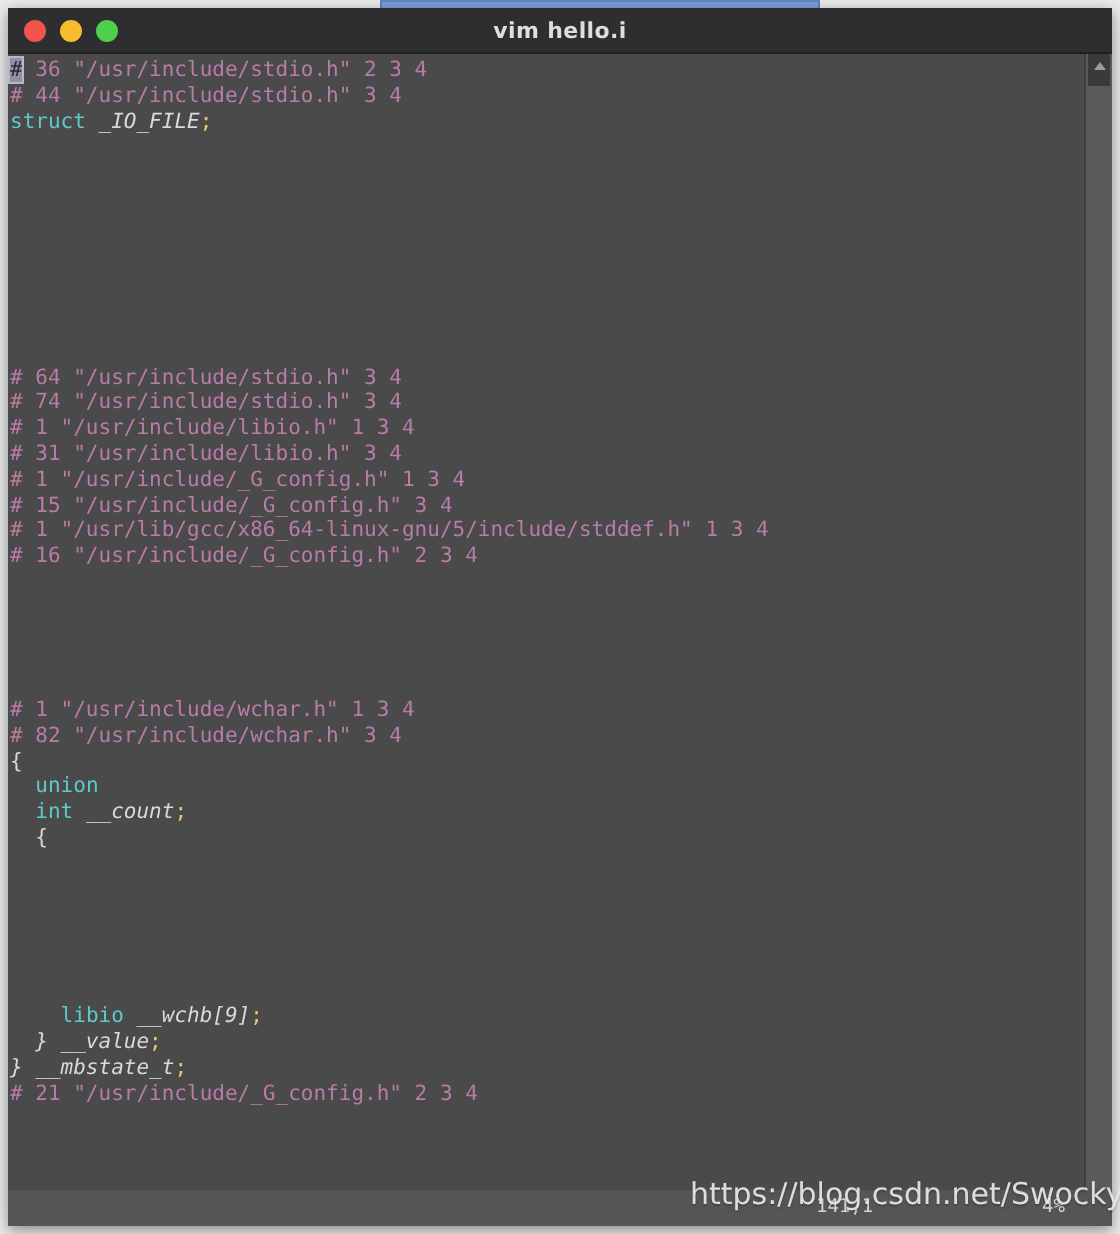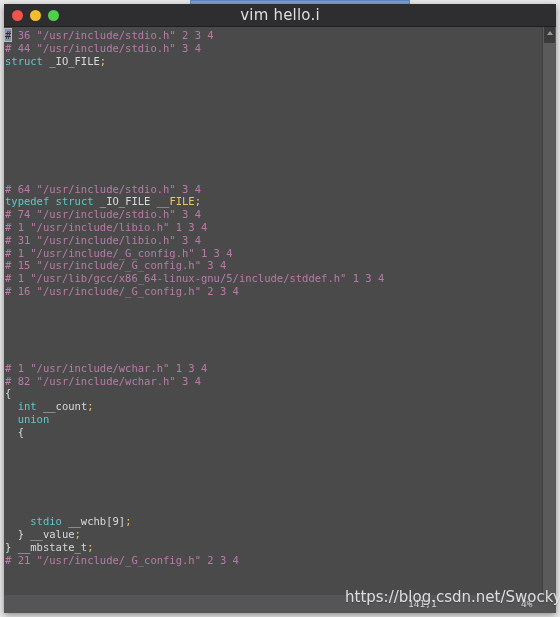--- a/index.html
+++ b/index.html
@@ -26,37 +26,37 @@
     border-bottom:1px solid #202022;
   }
   .lights{display:flex;gap:7px;padding-left:8px;align-items:center;}
   .light{width:11px;height:11px;border-radius:50%;}
   .l-close{background:#f0544a;}
   .l-min{background:#f5bd2e;}
   .l-max{background:#4ed04a;}
   .wtitle{
     position:absolute;left:0;right:0;text-align:center;
     font-family:"DejaVu Sans","Liberation Sans",sans-serif;
-    font-size:15px;font-weight:normal;color:#dedede;
+    font-size:11px;font-weight:bold;color:#dedede;
     letter-spacing:.2px;pointer-events:none;
   }
   .body-area{flex:1 1 auto;position:relative;display:flex;min-height:0;}
   .editor{
     flex:1 1 auto;background:#4a4a4a;position:relative;
     padding:2px 0 0 0;overflow:hidden;
   }
   .line{
     height:12.8px;line-height:12.8px;font-size:10.5px;
     white-space:pre;color:#d4d4d4;padding-left:1px;
     letter-spacing:0px;
   }
   .pp{color:#b97ba8;}
   .pphash{color:#b97ba8;}
   .kw{color:#5fc9c9;}
-  .id{color:#d9d9d9;}
+  .id{color:#d9d9d9;font-style:italic;}
   .yel{color:#e8c76a;}
   .punc{color:#d9d9d9;}
   .semi{color:#e8c76a;}
   .cursor{
     background:#8f8fa8;color:#2b2b2b;
     outline:1px solid #b7b7c8;
   }
   .scrollbar{
     flex:0 0 13px;width:13px;background:#5a5a5a;
     position:relative;border-left:1px solid #3f3f3f;
@@ -116,46 +116,45 @@
         <div class="line">&nbsp;</div>
         <div class="line">&nbsp;</div>
         <div class="line">&nbsp;</div>
         <div class="line">&nbsp;</div>
         <div class="line">&nbsp;</div>
         <div class="line">&nbsp;</div>
         <div class="line">&nbsp;</div>
         <div class="line">&nbsp;</div>
         <div class="line">&nbsp;</div>
         <div class="line"><span class="pphash">#</span><span class="pp"> 64 "/usr/include/stdio.h" 3 4</span></div>
-        <div class="line"><span class="kw">typedef</span><span class="id"> </span><span class="kw">struct</span><span class="id"> _IO_FILE </span><span class="yel">__FILE</span><span class="semi">;</span></div>
         <div class="line"><span class="pphash">#</span><span class="pp"> 74 "/usr/include/stdio.h" 3 4</span></div>
         <div class="line"><span class="pphash">#</span><span class="pp"> 1 "/usr/include/libio.h" 1 3 4</span></div>
         <div class="line"><span class="pphash">#</span><span class="pp"> 31 "/usr/include/libio.h" 3 4</span></div>
         <div class="line"><span class="pphash">#</span><span class="pp"> 1 "/usr/include/_G_config.h" 1 3 4</span></div>
         <div class="line"><span class="pphash">#</span><span class="pp"> 15 "/usr/include/_G_config.h" 3 4</span></div>
         <div class="line"><span class="pphash">#</span><span class="pp"> 1 "/usr/lib/gcc/x86_64-linux-gnu/5/include/stddef.h" 1 3 4</span></div>
         <div class="line"><span class="pphash">#</span><span class="pp"> 16 "/usr/include/_G_config.h" 2 3 4</span></div>
         <div class="line">&nbsp;</div>
         <div class="line">&nbsp;</div>
         <div class="line">&nbsp;</div>
         <div class="line">&nbsp;</div>
         <div class="line">&nbsp;</div>
         <div class="line"><span class="pphash">#</span><span class="pp"> 1 "/usr/include/wchar.h" 1 3 4</span></div>
         <div class="line"><span class="pphash">#</span><span class="pp"> 82 "/usr/include/wchar.h" 3 4</span></div>
         <div class="line"><span class="punc">{</span></div>
+        <div class="line"><span class="id">  </span><span class="kw">union</span></div>
         <div class="line"><span class="id">  </span><span class="kw">int</span><span class="id"> __count</span><span class="semi">;</span></div>
-        <div class="line"><span class="id">  </span><span class="kw">union</span></div>
         <div class="line"><span class="punc">  {</span></div>
         <div class="line">&nbsp;</div>
         <div class="line">&nbsp;</div>
         <div class="line">&nbsp;</div>
         <div class="line">&nbsp;</div>
         <div class="line">&nbsp;</div>
         <div class="line">&nbsp;</div>
-        <div class="line"><span class="id">    </span><span class="kw">stdio</span><span class="id"> __wchb[9]</span><span class="semi">;</span></div>
+        <div class="line"><span class="id">    </span><span class="kw">libio</span><span class="id"> __wchb[9]</span><span class="semi">;</span></div>
         <div class="line"><span class="id">  } __value</span><span class="semi">;</span></div>
         <div class="line"><span class="id">} __mbstate_t</span><span class="semi">;</span></div>
         <div class="line"><span class="pphash">#</span><span class="pp"> 21 "/usr/include/_G_config.h" 2 3 4</span></div>
       </div>
     <div class="scrollbar">
       <div class="sb-thumb">
         <div class="sb-arrow"></div>
       </div>
     </div>
   </div>

